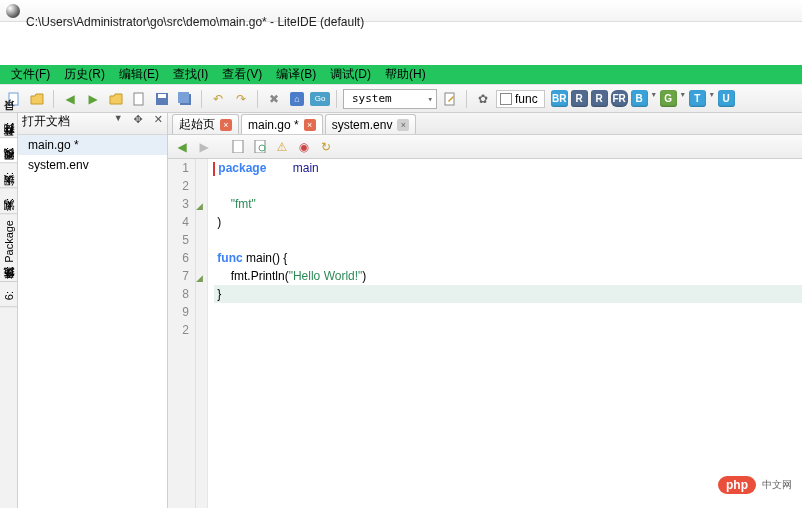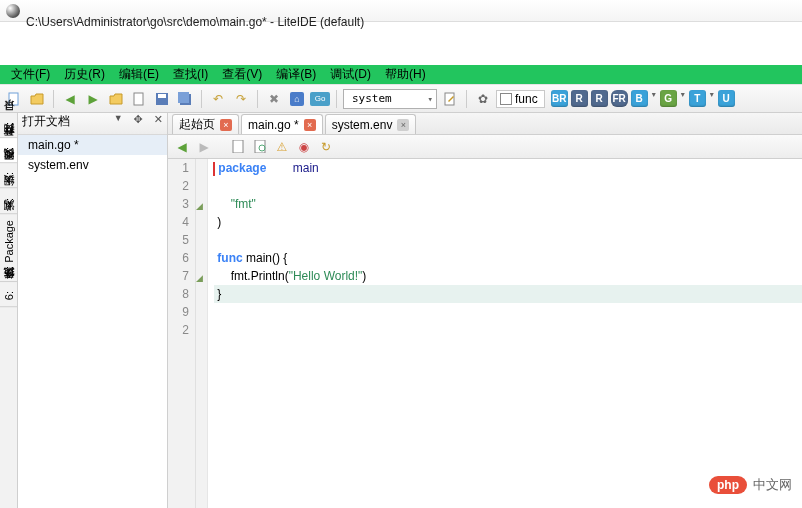--- a/index.html
+++ b/index.html
@@ -59,21 +59,21 @@
 .fold { color: #7a9d5a; font-size: 9px; position: relative; top: 1px; }
 .hl { background: #e7f2ef; display: block; width: 100%; }
 .kw { color: #3b82f6; font-weight: bold; text-align: center; }
 .str { color: #2e8b57; }
 .pkg { color: #1a1a8a; margin-left: 23px; }
 .cursor { border-left: 2px solid #d33; display:inline-block; height: 14px; vertical-align: middle; margin-left: -1px; }
 
 
 .watermark { position: absolute; right: 10px; bottom: 14px; display: flex; align-items: center; gap: 6px; }
 .watermark .bubble { background: #e94f3a; color: #fff; font-weight: bold; padding: 2px 8px; border-radius: 10px; font-size: 12px; }
-.watermark .txt { color: #666; font-size: 13px; }
+.watermark .txt { color: #666; font-size: 10px; }
 </style>
 </head>
 <body>
 
 <div class="titlebar">
   <div class="logo"></div>
   <div class="title">C:\Users\Administrator\go\src\demo\main.go* - LiteIDE (default)</div>
 </div>
 
 <div class="menubar">

